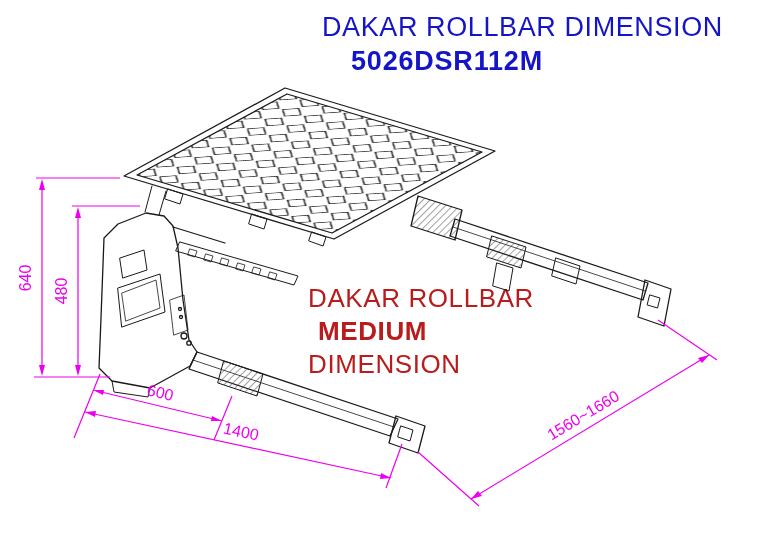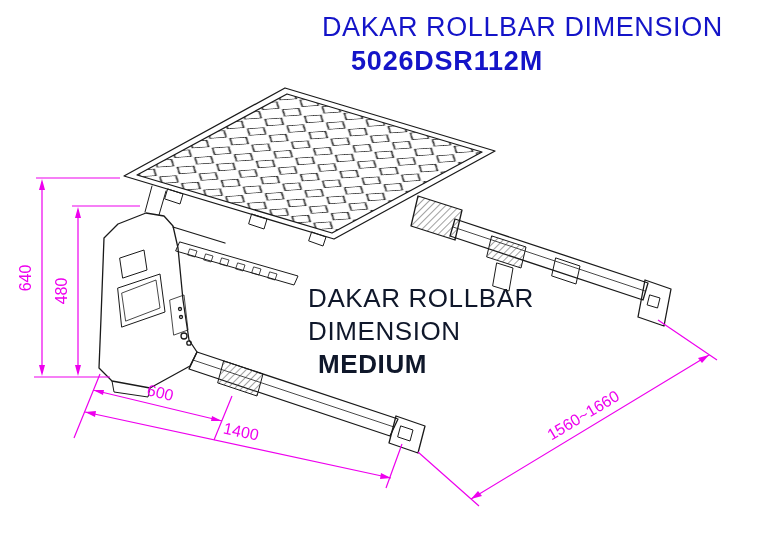--- a/index.html
+++ b/index.html
@@ -1,40 +1,40 @@
 <!DOCTYPE html>
 <html><head>
 <meta charset="utf-8">
 <style>
   html,body{margin:0;padding:0;background:#ffffff;}
   .page{position:relative;width:762px;height:560px;background:#ffffff;overflow:hidden;
         font-family:"Liberation Sans",sans-serif;}
   .title-block{position:absolute;left:322px;top:12px;color:#1414c8;}
   .title-line{font-size:27px;letter-spacing:0.6px;white-space:nowrap;}
   .model-line{font-size:27px;font-weight:bold;letter-spacing:0.8px;margin-top:3px;white-space:nowrap;margin-left:29px;}
-  .caption-block{position:absolute;left:308px;top:282px;color:#0f172a;font-size:26px;
+  .caption-block{position:absolute;left:308px;top:282px;color:#b91c1c;font-size:26px;
                  letter-spacing:0.6px;line-height:33px;}
   .caption-medium{font-weight:bold;padding-left:10px;}
   svg.drawing{position:absolute;left:0;top:0;}
   .dim-text{fill:#ee00ee;font-size:16px;font-family:"Liberation Sans",sans-serif;}
 </style>
 </head>
 <body>
 
 <div class="page">
 
   <div class="title-block">
     <div class="title-line">DAKAR ROLLBAR DIMENSION</div>
     <div class="model-line">5026DSR112M</div>
   </div>
 
   <div class="caption-block">
     <div class="caption-line">DAKAR ROLLBAR</div>
+    <div class="caption-line caption-medium">MEDIUM</div>
     <div class="caption-line">DIMENSION</div>
-    <div class="caption-line caption-medium">MEDIUM</div>
   </div>
 
   <svg class="drawing" width="762" height="560" viewBox="0 0 762 560">
     <defs>
       <pattern id="mesh" width="23" height="20" patternUnits="userSpaceOnUse" patternTransform="matrix(0.958,0.287,-0.877,0.48,285,88)">
         <path d="M11.5,2 L21,10 L11.5,18 L2,10 Z" fill="none" stroke="#222" stroke-width="1.1"></path>
       </pattern>
       <pattern id="hatch" width="5" height="5" patternUnits="userSpaceOnUse" patternTransform="rotate(45)">
         <path d="M0,0 L0,5" stroke="#444" stroke-width="1"></path>
       </pattern>

